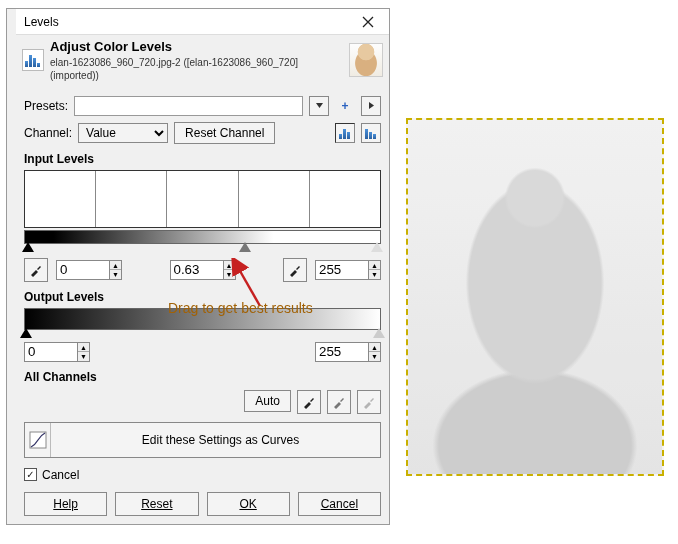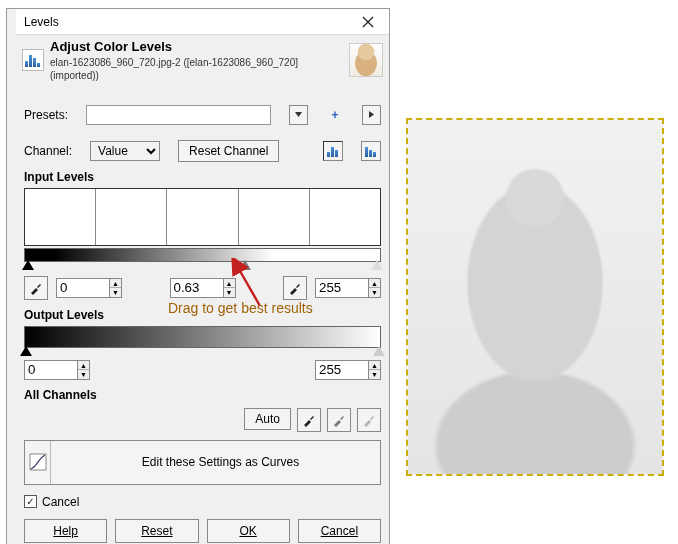--- a/index.html
+++ b/index.html
@@ -60,22 +60,22 @@
     border:1px solid #ccc;
     flex-shrink:0;
     background:
       radial-gradient(circle at 50% 25%, #e7c9a0 28%, transparent 30%),
       radial-gradient(ellipse at 50% 60%, #d9b080 46%, transparent 50%),
       linear-gradient(#fdfdfd,#f0ece3);
   }
 
   .body { padding: 4px 8px 8px 8px; }
   .row {
-    display:flex; align-items:center; gap:18px;
-    margin-top:15px;
+    display:flex; align-items:center; gap:6px;
+    margin-top:6px;
   }
   .lbl { white-space:nowrap; }
   input[type=text].field {
     flex:1; height:20px; padding:1px 3px;
     border:1px solid #999; background:#fff;
   }
   .dd-btn, select {
     height:20px; border:1px solid #888; background:#f3f3f3;
     font-family:inherit; font-size:12px;
   }
@@ -152,21 +152,21 @@
     background: linear-gradient(to right,#000,#fff);
     position:relative;
   }
   .out-tri { left:0.5%; border-bottom-color:#000; }
   .out-tri2 { left:99.5%; border-bottom-color:#ccc; }
 
   .autorow { display:flex; justify-content:flex-end; gap:6px; margin-top:6px; }
 
   .curve-btn {
     display:flex; align-items:center; gap:10px;
-    border:1px solid #888; background:#f4f4f4; height:45px;
+    border:1px solid #888; background:#f4f4f4; height:36px;
     margin-top:8px;
   }
   .curve-btn .ic { width:26px; display:flex; align-items:center; justify-content:center; border-right:1px solid #bbb; height:100%; }
   .curve-btn .txt { flex:1; text-align:center; }
 
   .prev-row { display:flex; align-items:center; gap:5px; margin-top:10px; }
   .checkbox {
     width:13px; height:13px; border:1px solid #555; background:#fff;
     display:flex; align-items:center; justify-content:center;
     font-size:10px; color:#222;
@@ -253,21 +253,21 @@
       <div class="smallbtn" style="border:none;background:none;color:#2a62c0;font-weight:bold;">+</div>
       <div class="smallbtn">
         <svg width="9" height="9">
             <path d="M2 1 L7 4.5 L2 8 Z" fill="#333"></path>
           </svg>
       </div>
     </div>
 
     <div class="row">
       <span class="lbl">Channel:</span>
-      <select style="width:70px;">
+      <select style="width:90px;">
         <option>Value</option>
       </select>
       <button class="btn">Reset Channel</button>
       <div style="flex:1"></div>
       <div class="smallbtn inset">
         <div class="bars" style="width:12px;height:12px;">
             <span style="height:5px"></span>
             <span style="height:10px"></span>
             <span style="height:7px"></span>
           </div>

